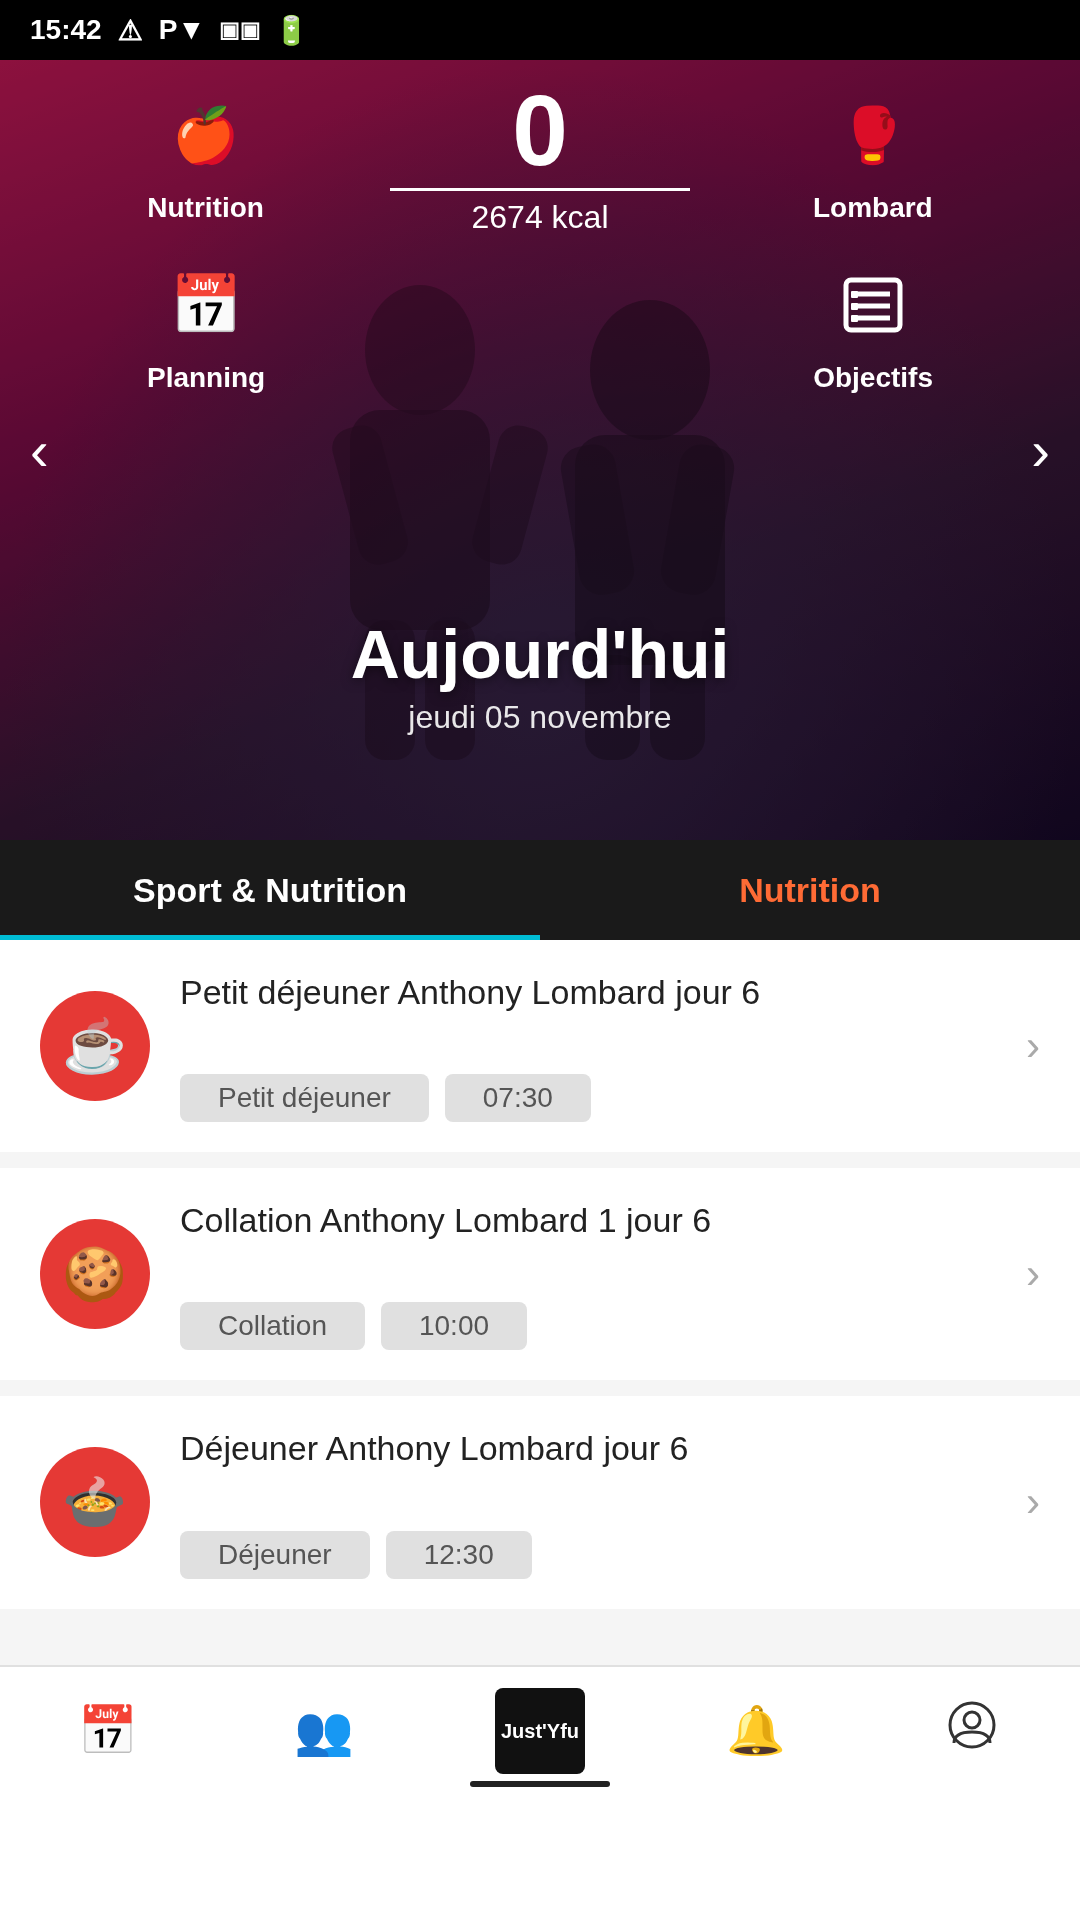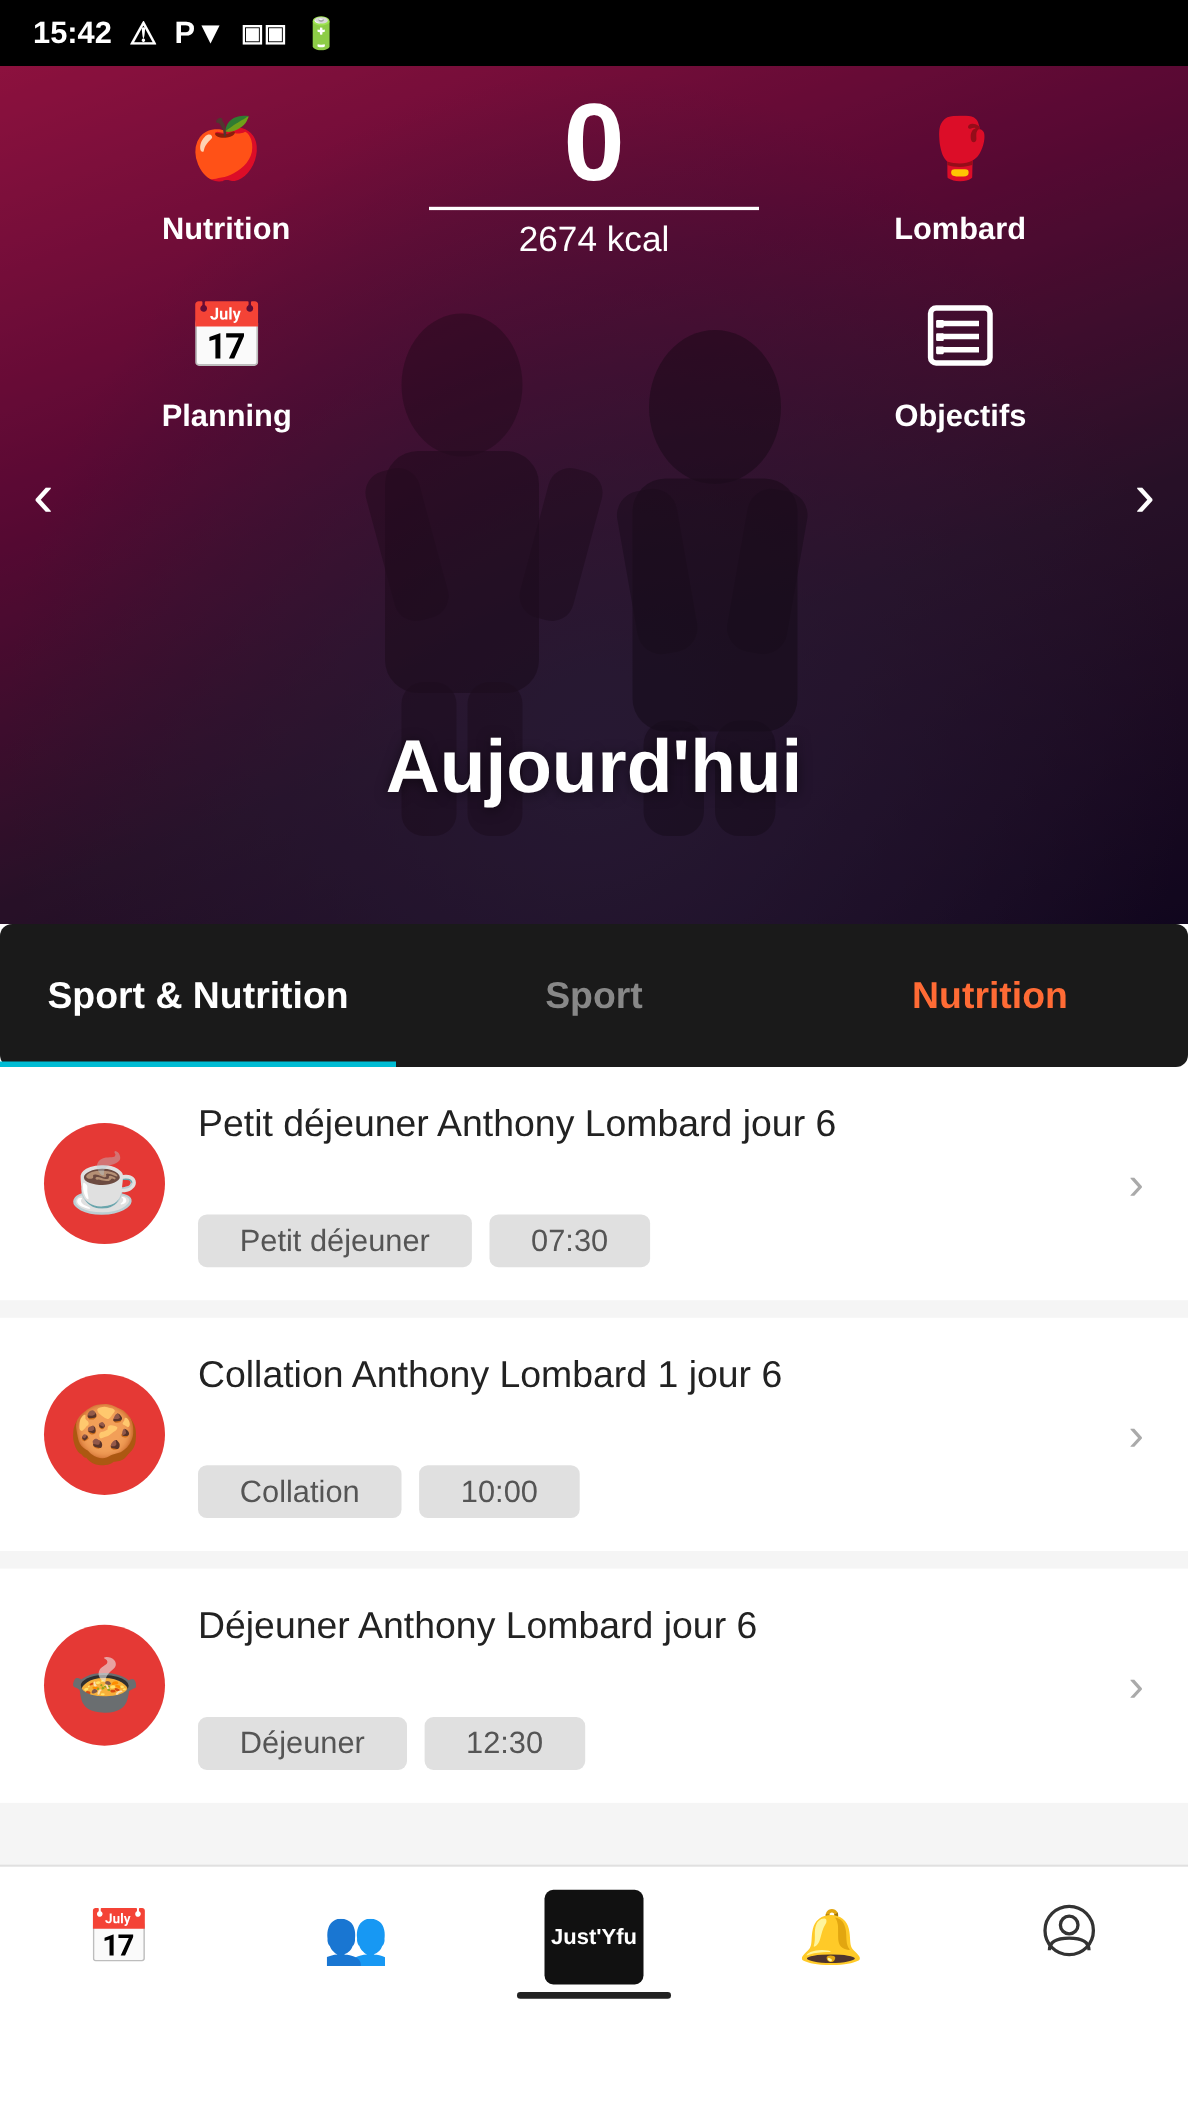--- a/index.html
+++ b/index.html
@@ -168,25 +168,24 @@
       padding: 20px;
       background: transparent;
       border: none;
     }
     .hero-arrow-left { left: 10px; }
     .hero-arrow-right { right: 10px; }
 
     
     .tabs-bar {
       width: 100%;
-      height: 130px;
+      height: 100px;
       background: #1a1a1a;
       display: flex;
       align-items: stretch;
-      border-radius: 11px;
     }
     .tab-item {
       flex: 1;
       display: flex;
       align-items: center;
       justify-content: center;
       font-size: 34px;
       font-weight: 700;
       cursor: pointer;
       position: relative;
@@ -386,32 +385,30 @@
           <rect x="13" y="33" width="7" height="7" fill="white" rx="1"></rect>
           <rect x="13" y="45" width="7" height="7" fill="white" rx="1"></rect>
         </svg>
       </div>
       <span class="icon-label">Objectifs</span>
     </div>
   </div>
 
   <div class="hero-date">
     <div class="hero-today">Aujourd'hui</div>
+    <div class="hero-date-text">jeudi 05 novembre</div>
   </div>
 
   <button class="hero-arrow hero-arrow-left">‹</button>
   <button class="hero-arrow hero-arrow-right">›</button>
 </div>
 
 <div class="tabs-bar">
   <div class="tab-item active">
     <span>Sport &amp; Nutrition</span>
-  </div>
-  <div class="tab-item inactive">
-    <span>Sport</span>
   </div>
   <div class="tab-item highlight">
     <span>Nutrition</span>
   </div>
 </div>
 
 <div class="list-section">
 
   <div class="list-item">
     <div class="list-icon">☕</div>

